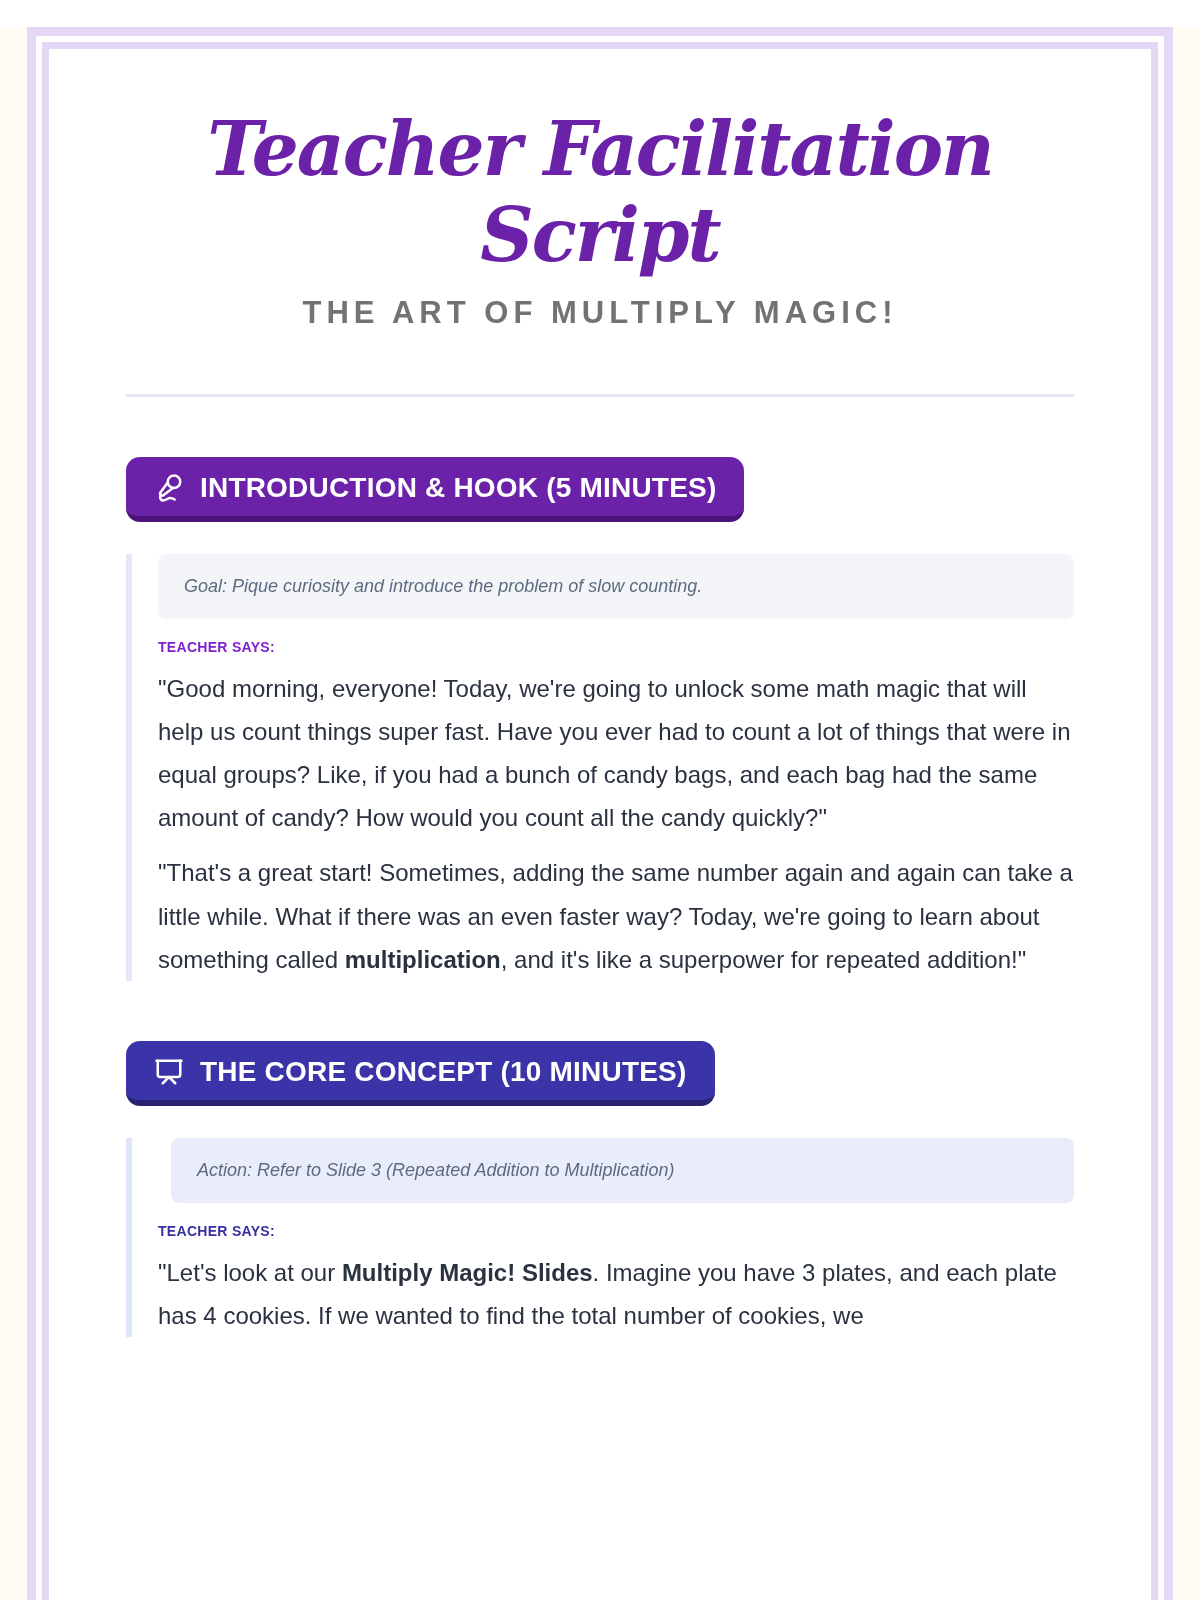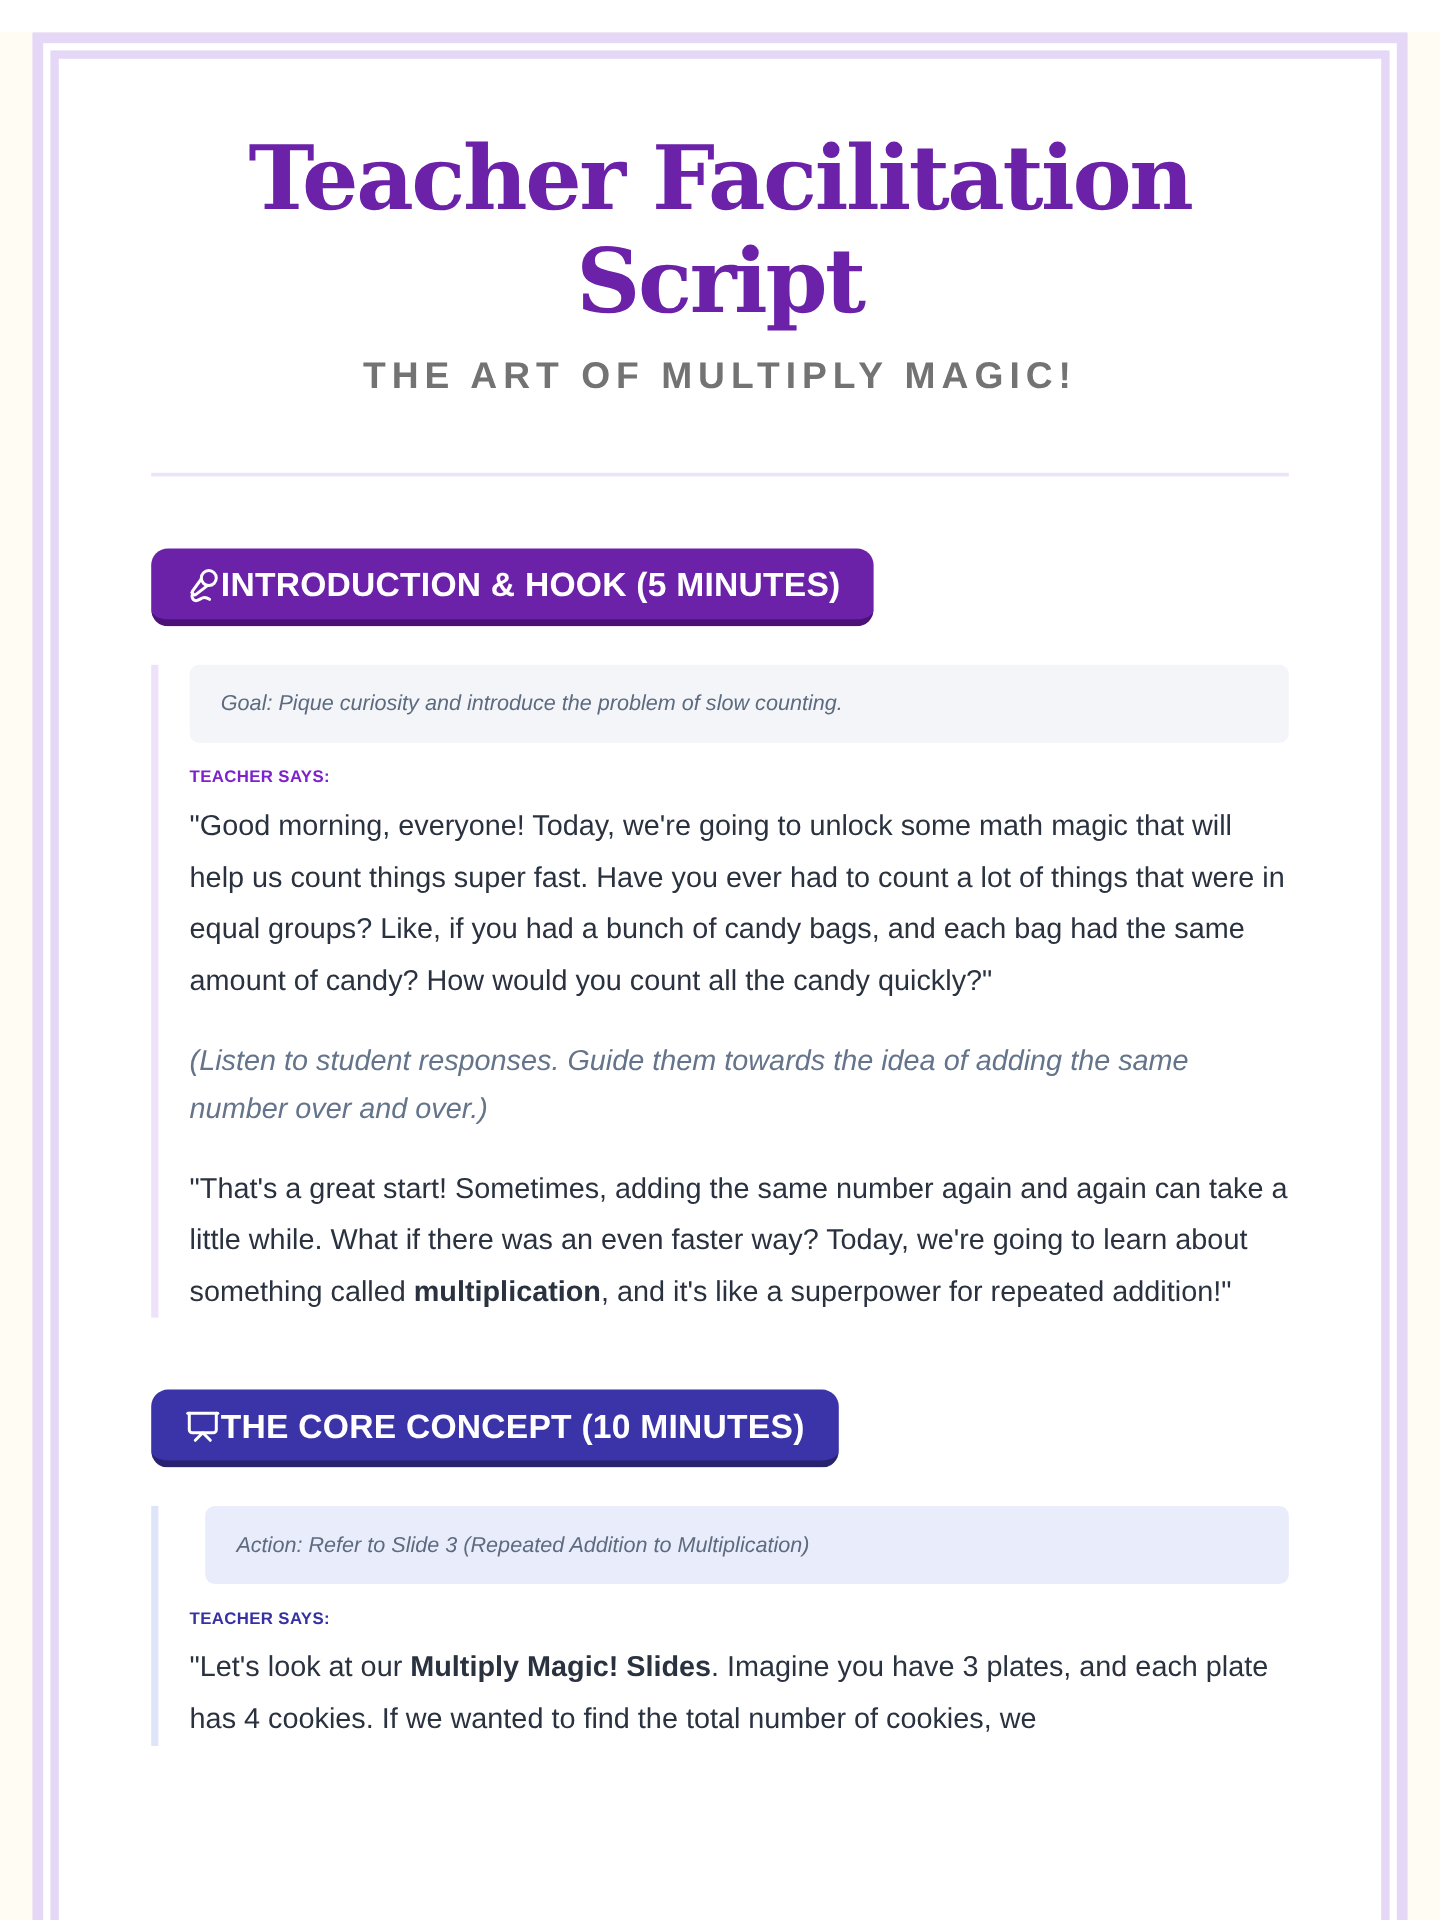--- a/index.html
+++ b/index.html
@@ -19,20 +19,21 @@
   }
   .frame-inner {
     border: 7px solid #E5D8F7;
     background: #ffffff;
     min-height: 1660px;
     padding: 58px 77px 80px;
   }
   .doc-title {
     margin: 0;
     font-family: "DejaVu Serif", serif;
+    font-style: italic;
     font-weight: 700;
     font-size: 74px;
     line-height: 1.16;
     letter-spacing: -2px;
     text-align: center;
     color: #6B21A8;
   }
   .doc-title span { display: block; }
   .doc-subtitle {
     margin-top: 16px;
@@ -43,20 +44,21 @@
     letter-spacing: 5px;
   }
   .divider {
     border: none;
     border-top: 3px solid #EDE3F9;
     margin: 63px 0 0;
   }
   .badge {
     display: inline-flex;
     align-items: center;
+    gap: 16px;
     margin-top: 60px;
     padding: 15px 28px 12px;
     border-radius: 14px;
     border-bottom: 6px solid;
     color: #ffffff;
     font-weight: 700;
     font-size: 28px;
     letter-spacing: 0.2px;
     white-space: nowrap;
   }
@@ -131,21 +133,20 @@
 
       <div class="sec-body">
         <div class="note-box note-gray">
           <span>Goal: Pique curiosity and introduce the problem of slow counting.</span>
         </div>
 
         <div class="speaker speaker-purple">TEACHER SAYS:</div>
 
         <p class="script"><span>"Good morning, everyone! Today, we're going to unlock some math magic that will help us count things super fast. Have you ever had to count a lot of things that were in equal groups? Like, if you had a bunch of candy bags, and each bag had the same amount of candy? How would you count all the candy quickly?"</span></p>
 
-        <p class="aside"><span>(Listen to student responses. Guide them towards the idea of adding the same number over and over.)</span></p>
 
         <p class="script"><span>"That's a great start! Sometimes, adding the same number again and again can take a little while. What if there was an even faster way? Today, we're going to learn about something called </span><span class="b">multiplication</span><span>, and it's like a superpower for repeated addition!"</span></p>
       </div>
     </section>
 
     <section class="sec sec-indigo">
       <div class="badge badge-indigo">
         <span style="display:inline-flex;">
           <svg viewBox="0 0 24 24" fill="none" stroke="#ffffff" stroke-width="2" stroke-linecap="round" stroke-linejoin="round" aria-hidden="true">
             <path d="M2 3h20"></path>

